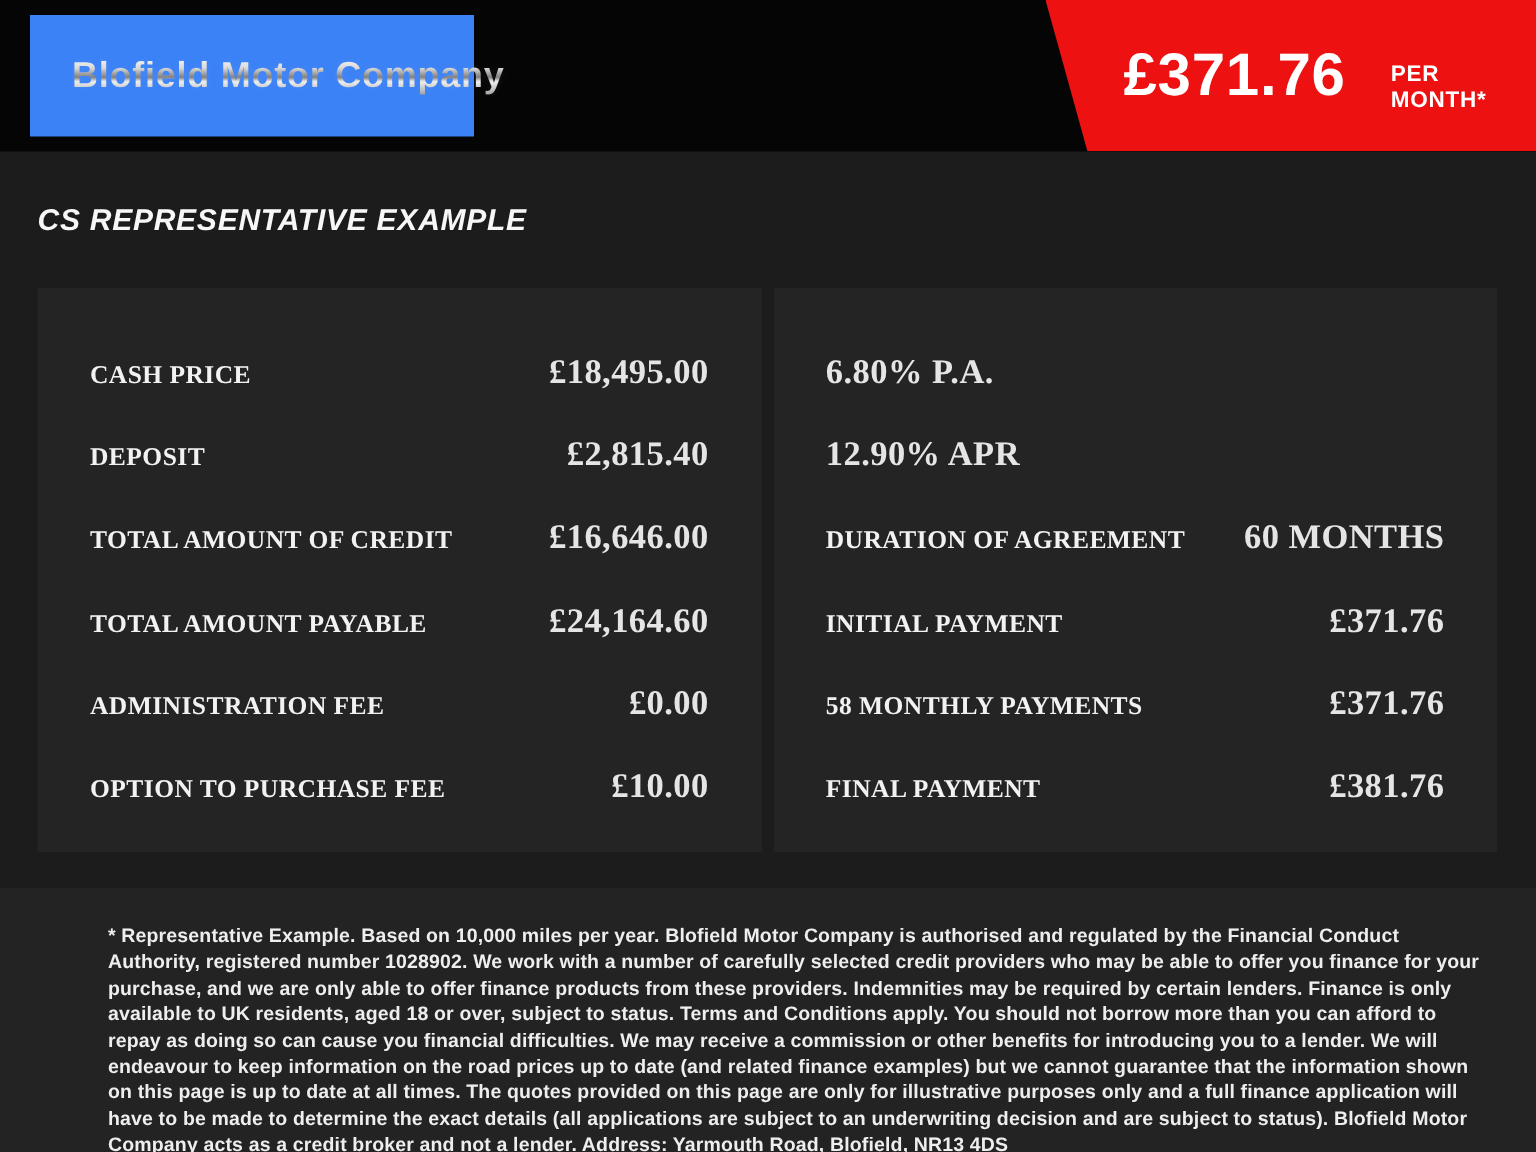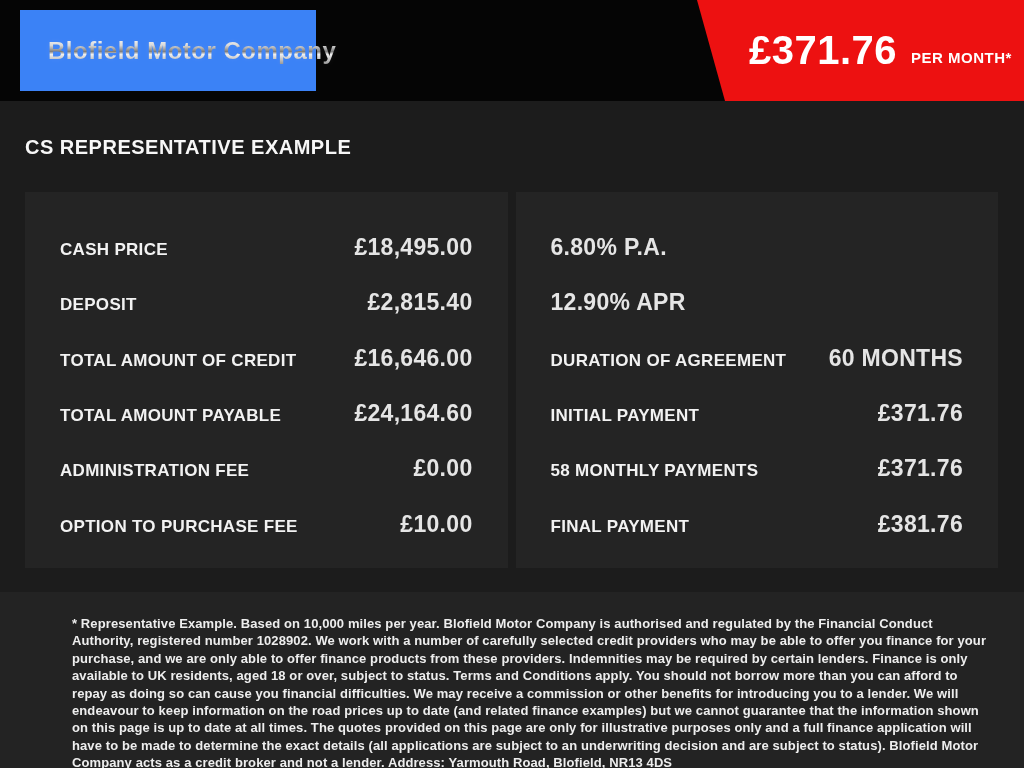--- a/index.html
+++ b/index.html
@@ -51,41 +51,43 @@
   .price-big {
     color: #ffffff;
     font-size: 40px;
     font-weight: bold;
     letter-spacing: 0.5px;
   }
   .price-suffix {
     color: #ffffff;
     font-size: 15px;
     font-weight: bold;
-    margin-left: 14px;
+    margin-left: 30px;
     margin-top: 14px;
     letter-spacing: 0.5px;
   }
 
   
   .page-title {
     color: #f7f7f7;
     font-size: 20px;
     font-weight: bold;
     letter-spacing: 0.5px;
     margin: 35px 0 0 25px;
+    font-style: italic;
   }
 
   
   .cards {
     position: absolute;
     left: 25px; top: 192px;
     width: 973px; height: 376px;
     display: flex;
     gap: 8px;
+    font-family: Liberation Serif, serif;
   }
   .card {
     flex: 1;
     background: #242424;
     display: flex;
     flex-direction: column;
     justify-content: space-around;
     padding: 28px 35px 16px 35px;
   }
   .finance-row {

